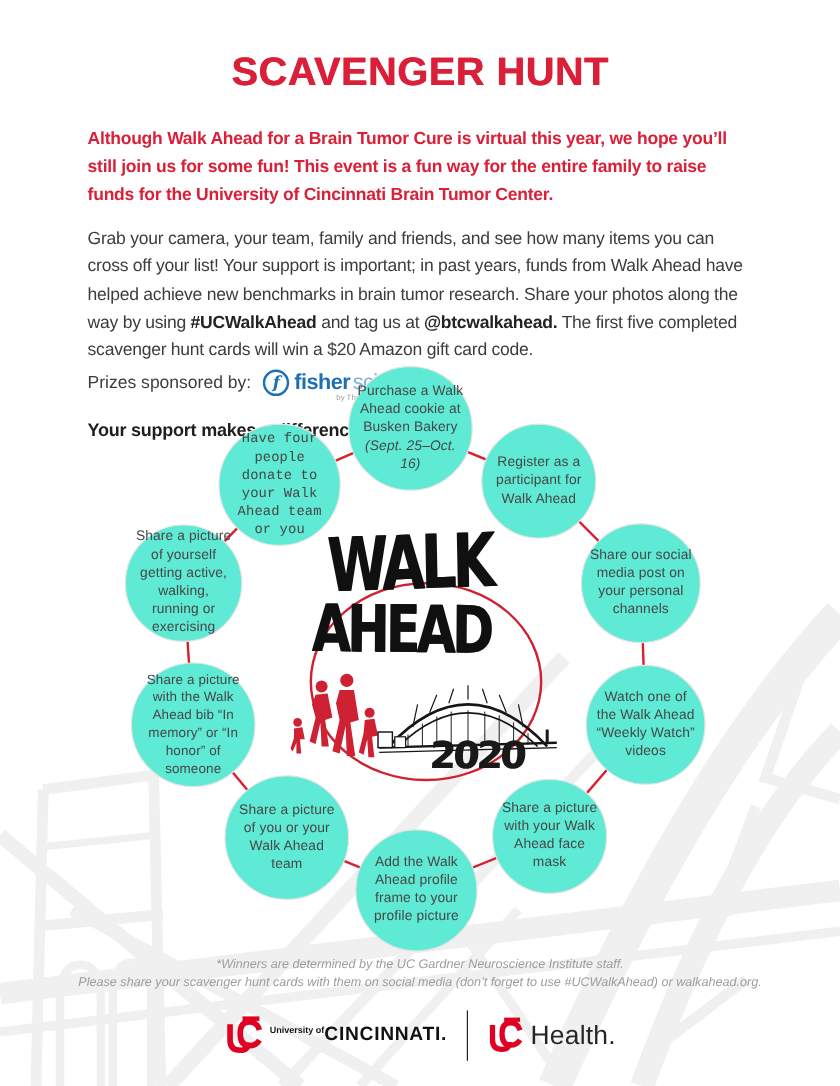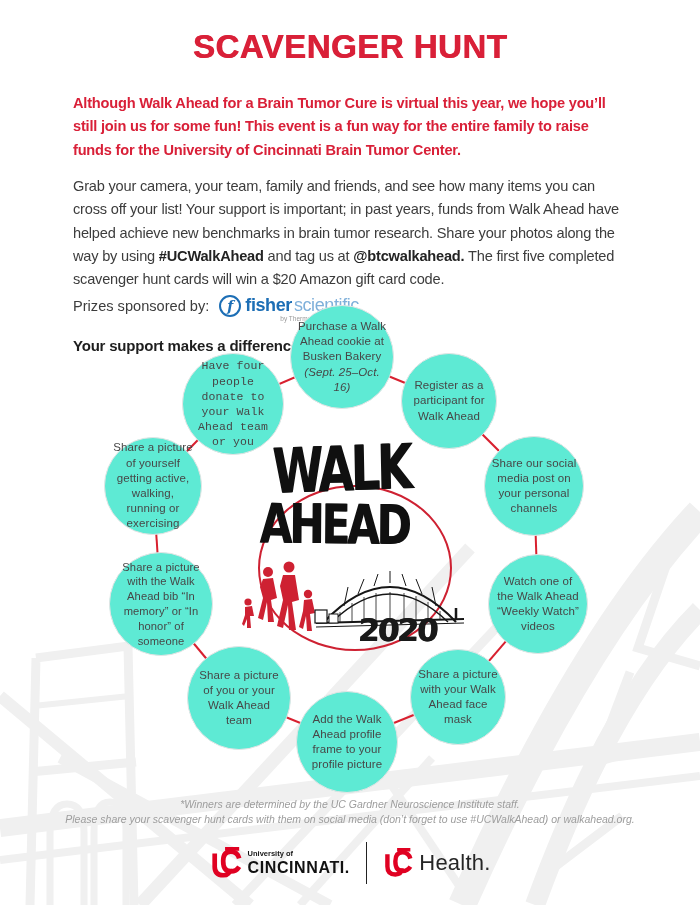--- a/index.html
+++ b/index.html
@@ -10,21 +10,21 @@
     --fisher-light:#7FB0DA;
     --uc-red:#E00122;
     --ink:#3c3c3c;
   }
   html,body{margin:0;padding:0;background:#fff;}
   .page{position:relative;width:700px;height:905px;overflow:hidden;background:#fff;
         font-family:"Liberation Sans",sans-serif;}
   .watermark{position:absolute;left:0;top:0;z-index:0;}
   .flow{position:relative;z-index:2;}
 
-  .title{margin:0;padding-top:28px;text-align:center;font-size:33px;font-weight:bold;
+  .title{margin:0;padding-top:41px;text-align:center;font-size:33px;font-weight:bold;
          letter-spacing:.5px;color:var(--red);text-shadow:.6px 0 0 currentColor;}
   .intro{margin:26px 73px 0;font-weight:bold;font-size:14.6px;line-height:1.6;
          color:var(--red);letter-spacing:-.2px;}
   .bodyp{margin:13px 73px 0;font-size:14.6px;line-height:1.6;color:var(--ink);letter-spacing:-.2px;}
   .bodyp b{color:#232323;}
   .sponsor-row{margin:3px 73px 0;display:flex;align-items:flex-start;gap:10px;
                font-size:14.6px;color:var(--ink);}
   .sponsor-label{margin-top:3px;}
   .fisher{display:inline-block;}
   .f-row{display:flex;align-items:center;gap:4px;}
@@ -73,21 +73,21 @@
              letter-spacing:-2px;font-family:"DejaVu Sans",sans-serif;
              text-shadow:.9px 0 0 currentColor;transform:skewX(-3deg);}
 
   .footnotes{position:absolute;left:0;top:797px;width:700px;text-align:center;z-index:2;
              color:#9d9d9d;font-style:italic;font-size:10.5px;line-height:1.45;}
   .footnotes p{margin:0;}
 
   .brands{position:absolute;left:0;top:840px;width:700px;height:46px;display:flex;
           align-items:center;justify-content:center;gap:16px;z-index:2;}
   .brand{display:flex;align-items:center;gap:6px;}
-  .uc-text{display:flex;flex-direction:column;line-height:1;}
+  .uc-text{display:flex;flex-direction:row;line-height:1;}
   .uc-small{font-size:7.5px;font-weight:bold;color:#151515;margin-bottom:2px;}
   .uc-name{font-size:16px;font-weight:bold;letter-spacing:.6px;color:#111;}
   .health-name{font-size:22px;color:#262626;letter-spacing:.2px;}
   .brand-divider{width:1.5px;height:42px;background:#222;}
 </style>
 </head>
 <body>
 
 <div class="page">
 

